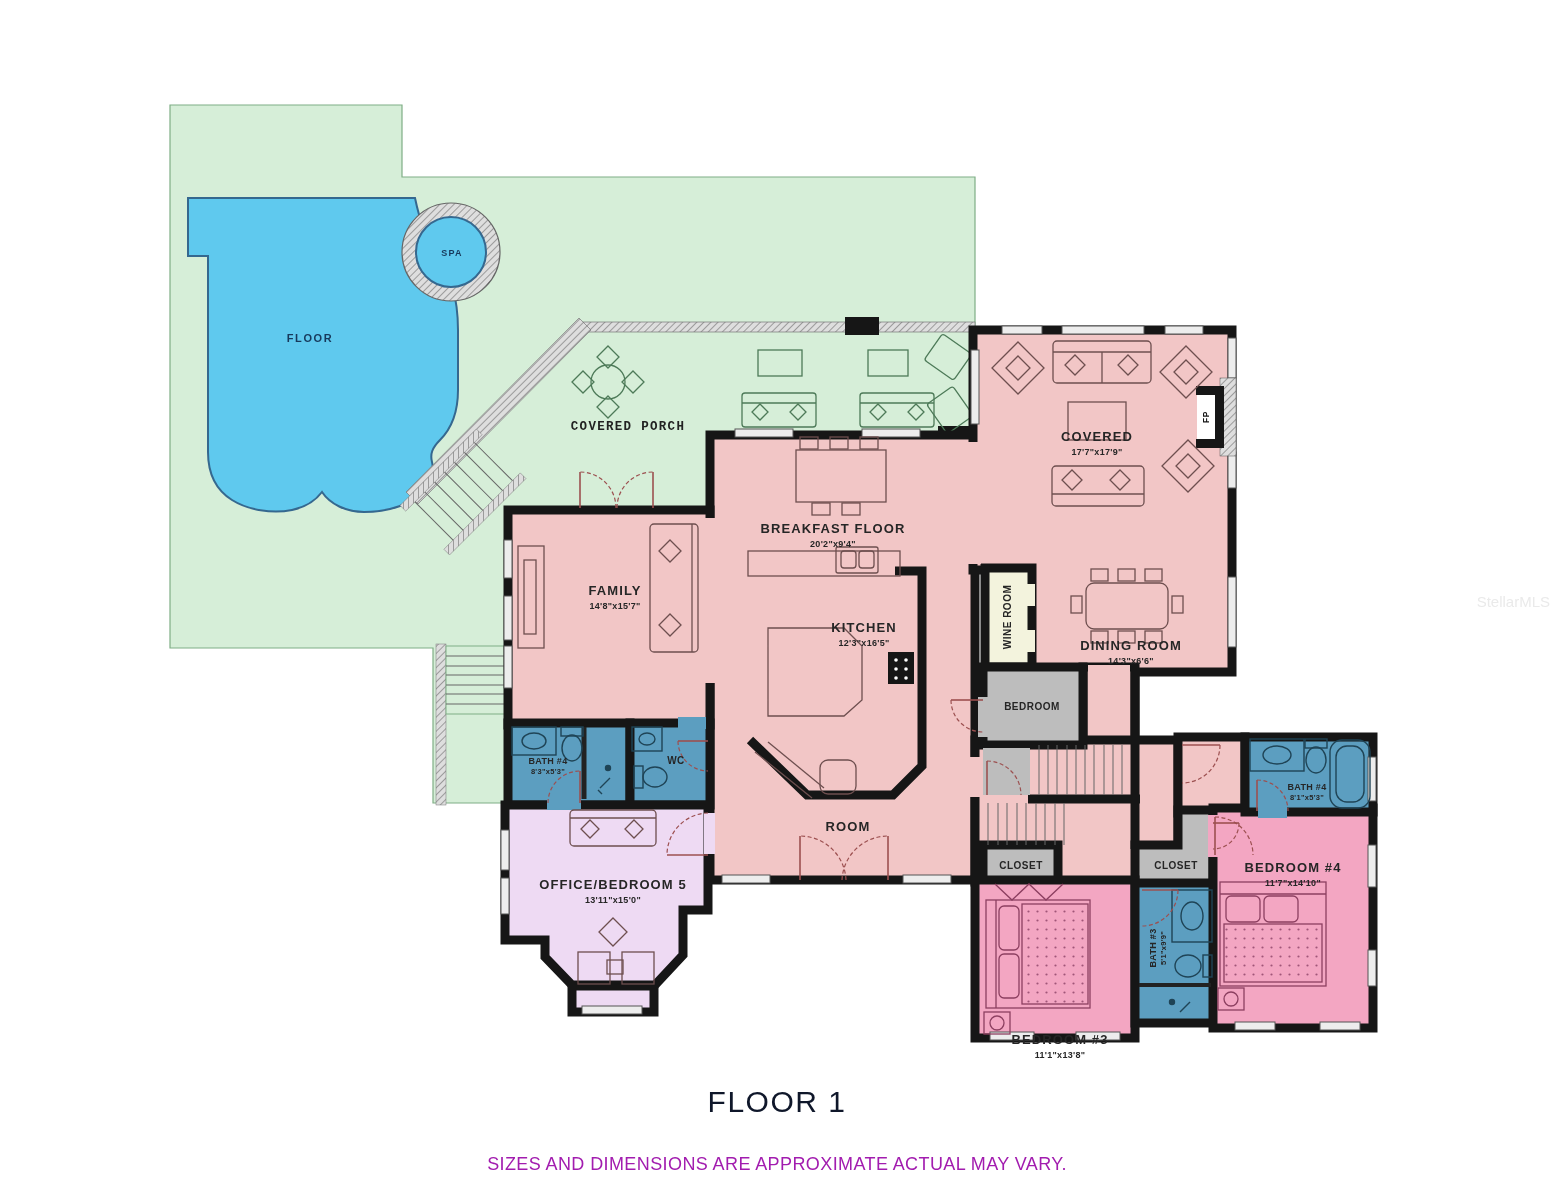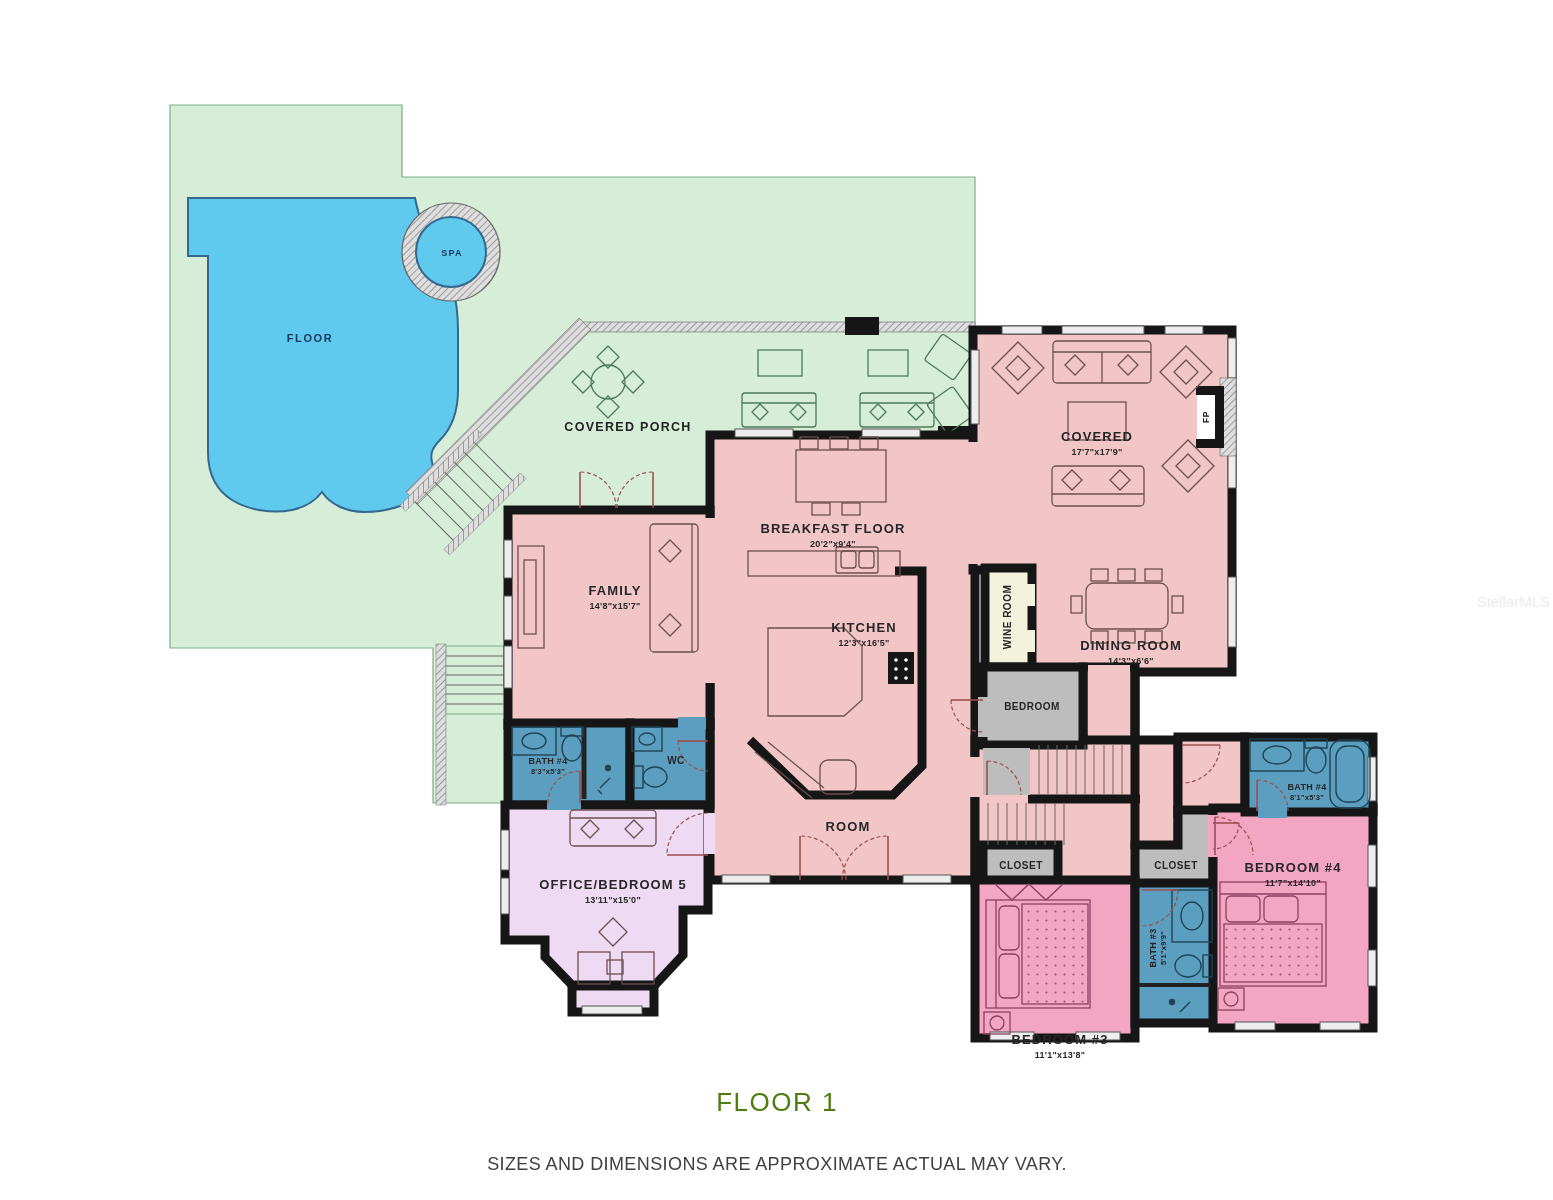--- a/index.html
+++ b/index.html
@@ -9,24 +9,24 @@
   .lbl{position:absolute;transform:translate(-50%,-50%);text-align:center;color:#262626;
        white-space:nowrap;z-index:5;}
   .vert{transform:translate(-50%,-50%) rotate(-90deg);}
   .nm{font-size:13px;font-weight:700;letter-spacing:1.1px;line-height:1.15;}
   .dm{font-size:9px;font-weight:700;letter-spacing:.3px;margin-top:2px;}
   .sm .nm{font-size:10px;letter-spacing:.5px;}
   .xs .nm{font-size:9px;letter-spacing:.3px;}
   .xs .dm{font-size:7.5px;margin-top:1px;}
   .pool{color:#17395b;font-size:11px;font-weight:700;letter-spacing:1.6px;}
   .spa{color:#17395b;font-size:9px;font-weight:700;letter-spacing:1.2px;}
-  .porch{color:#222;font-size:12.5px;font-weight:700;letter-spacing:1.3px;}
+  .porch{color:#222;font-size:12.5px;font-weight:700;letter-spacing:1.3px;font-family:Liberation Mono, monospace;}
   .fp{font-size:8.5px;font-weight:700;letter-spacing:.5px;color:#111;}
-  .title{font-size:26px;font-weight:400;letter-spacing:1.5px;color:#4d7c0f;}
-  .disc{font-size:18px;font-weight:400;letter-spacing:.4px;color:#404040;}
+  .title{font-size:30px;font-weight:400;letter-spacing:1.5px;color:#0f172a;}
+  .disc{font-size:18px;font-weight:400;letter-spacing:.4px;color:#a21caf;}
   .wm{position:absolute;right:3px;top:593px;font-size:15px;color:#eaeaea;z-index:6;}
   
   .roomP{fill:#f2c6c6;stroke:#161616;stroke-width:9;}
   .roomB{fill:#5c9ec0;stroke:#161616;stroke-width:9;}
   .roomG{fill:#bdbdbd;stroke:#161616;stroke-width:9;}
   .roomPk{fill:#f3a6c2;stroke:#161616;stroke-width:9;}
   .roomPu{fill:#eedaf3;stroke:#161616;stroke-width:9;}
   .roomW{fill:#f3f3dd;stroke:#161616;stroke-width:9;}
   .wall{fill:none;stroke:#161616;stroke-width:9;}
   .win{fill:#ededed;stroke:#555;stroke-width:1;}

